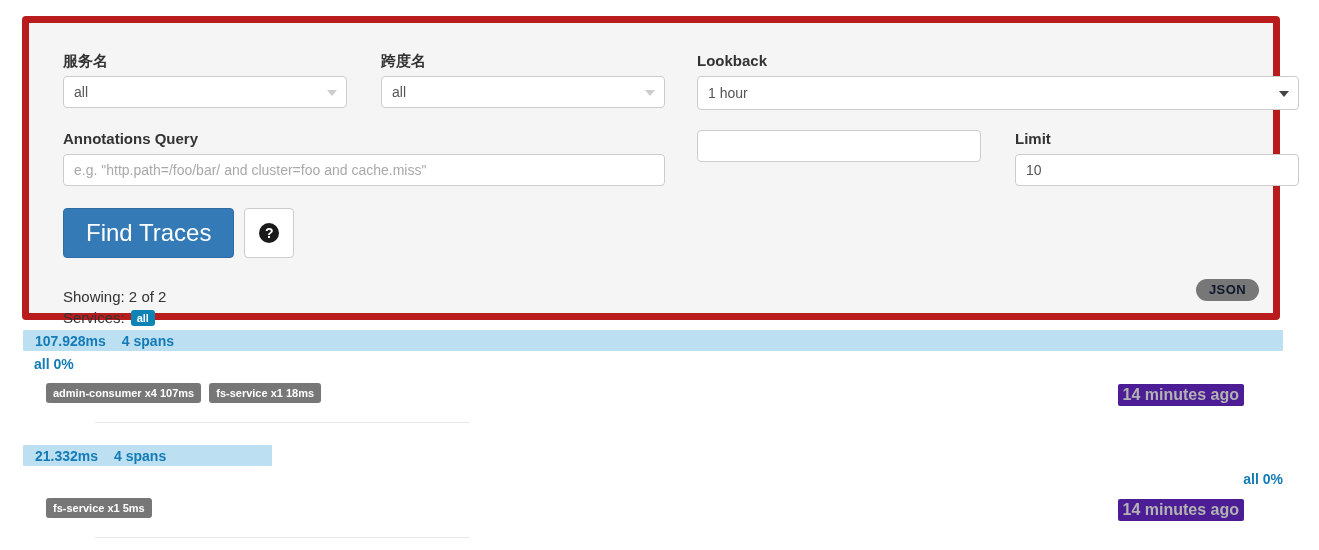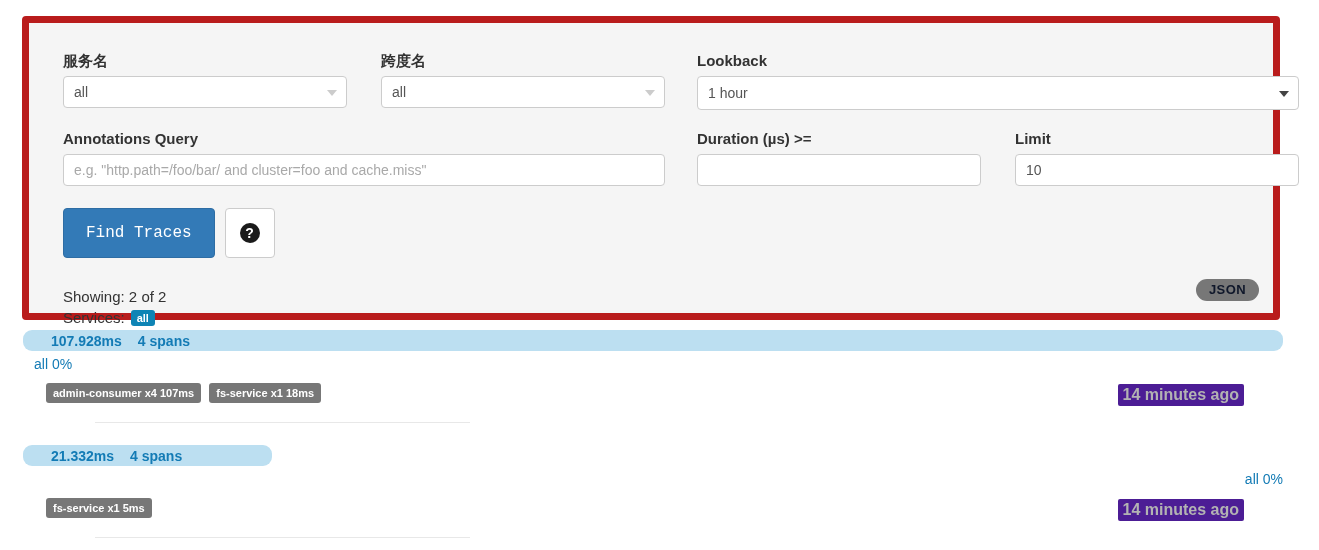--- a/index.html
+++ b/index.html
@@ -89,22 +89,22 @@
     align-items: flex-start;
     gap: 10px;
   }
   .btn-find {
     height: 50px;
     padding: 0 22px;
     background: #337ab7;
     border: 1px solid #2e6da4;
     border-radius: 4px;
     color: #ffffff;
-    font-size: 16px;
-    font-family: Liberation Mono, monospace;
+    font-size: 24px;
+    font-family: Liberation Sans, sans-serif;
     cursor: pointer;
     line-height: 48px;
   }
   .btn-help {
     width: 50px; height: 50px;
     background: #ffffff;
     border: 1px solid #cccccc;
     border-radius: 4px;
     display: flex;
     align-items: center;
@@ -155,36 +155,36 @@
     letter-spacing: .4px;
     cursor: pointer;
   }
 
   
   .results { position: absolute; left: 0; top: 330px; width: 1319px; }
   .trace { position: relative; }
 
   .trace-bar {
     background: #bcdff1;
-    border-radius: 9px;
+    border-radius: 1px;
     height: 21px;
     display: flex;
     align-items: center;
     gap: 16px;
-    padding-left: 28px;
+    padding-left: 12px;
     color: #137bb5;
     font-size: 14px;
     font-weight: bold;
     cursor: pointer;
   }
   .trace-pct {
     margin: 5px 0 0 11px;
     color: #137bb5;
     font-size: 14px;
-    font-weight: normal;
+    font-weight: bold;
   }
   .svc-row {
     position: relative;
     margin-top: 11px;
     padding-left: 23px;
     display: flex;
     align-items: center;
     gap: 8px;
     min-height: 20px;
   }
@@ -249,21 +249,20 @@
       <span class="caret dark"></span>
     </div>
   </div>
 
   <div id="f-annot">
     <div class="field-label">Annotations Query</div>
     <input class="ctl" type="text" placeholder="e.g. &quot;http.path=/foo/bar/ and cluster=foo and cache.miss&quot;" style="">
   </div>
 
   <div id="f-duration">
-    <div class="field-label">Duration (µs) &gt;=</div>
     <input class="ctl" type="text" placeholder="" style="">
   </div>
 
   <div id="f-limit">
     <div class="field-label">Limit</div>
     <input class="ctl" type="text" value="10" style="">
   </div>
 
 
   <div class="btn-row">

